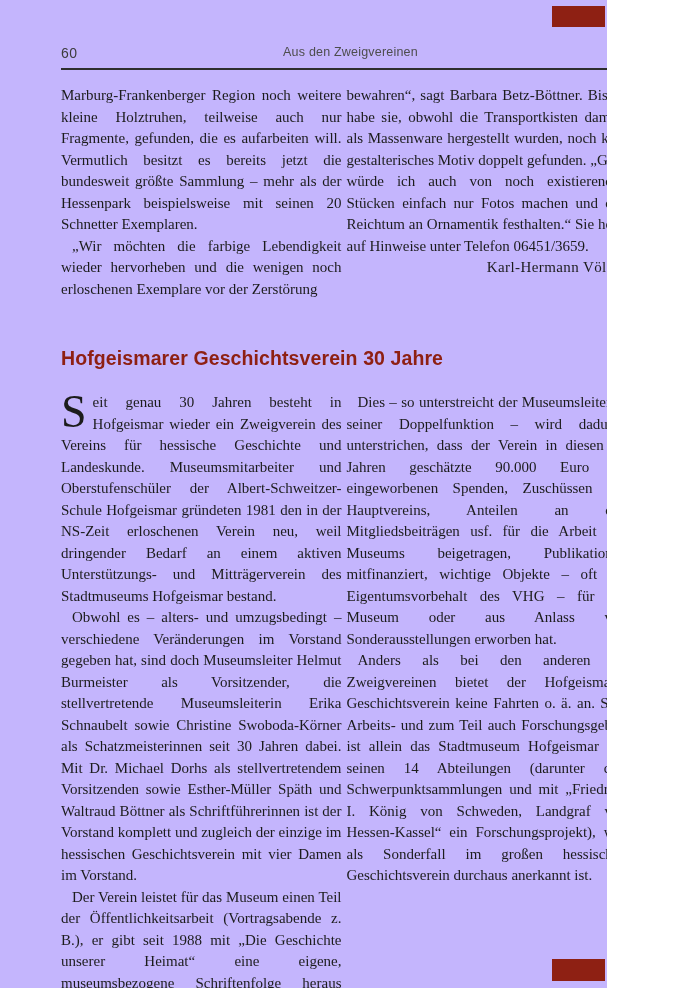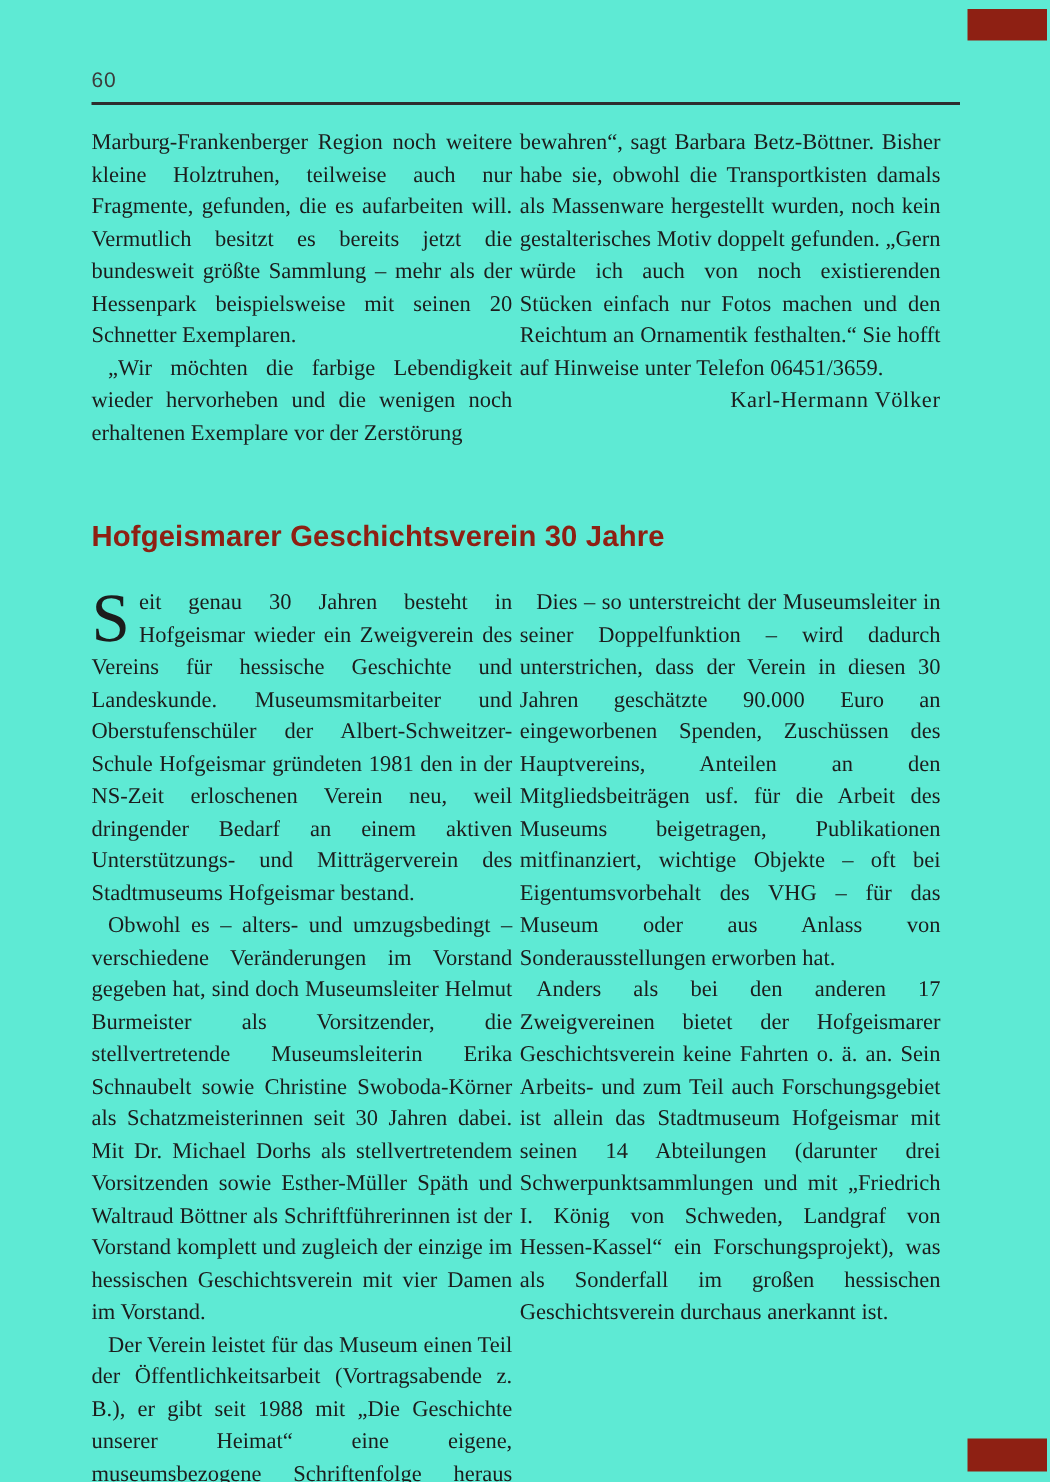--- a/index.html
+++ b/index.html
@@ -1,20 +1,20 @@
 <!DOCTYPE html>
 <html lang="de"><head>
 <meta charset="utf-8">
 <style>
   html, body { margin: 0; padding: 0; background: #ffffff; }
   .page {
     position: relative;
-    width: 700px;
+    width: 607px;
     height: 988px;
-    background: #5eead4;
+    background: #c4b5fd;
     overflow: hidden;
     font-family: "Liberation Serif", serif;
   }
   .corner-mark {
     position: absolute;
     right: 2px;
     width: 53px;
     height: 21px;
   }
   .corner-mark.top { top: 6px; }
@@ -103,27 +103,28 @@
 
 <div class="page">
 
   <div class="corner-mark top" style="background: rgb(142, 32, 19);"></div>
   <div class="corner-mark bottom" style="background: rgb(142, 32, 19);"></div>
 
   <div class="content">
 
     <header class="page-header">
       <span class="page-number">60</span>
+      <span class="running-head">Aus den Zweigvereinen</span>
     </header>
     <div class="header-rule"></div>
 
     <section class="columns section1">
       <div class="col">
         <p class="body-p">Marburg-Frankenberger Region noch weitere kleine Holztruhen, teilweise auch nur Fragmente, gefunden, die es aufarbeiten will. Vermutlich besitzt es bereits jetzt die bundesweit größte Sammlung – mehr als der Hessenpark beispielsweise mit seinen 20 Schnetter Exemplaren.</p>
-        <p class="body-p indent">„Wir möchten die farbige Lebendigkeit wieder hervorheben und die wenigen noch erhaltenen Exemplare vor der Zerstörung</p>
+        <p class="body-p indent">„Wir möchten die farbige Lebendigkeit wieder hervorheben und die wenigen noch erloschenen Exemplare vor der Zerstörung</p>
       </div>
       <div class="col">
         <p class="body-p">bewahren“, sagt Barbara Betz-Böttner. Bisher habe sie, obwohl die Transportkisten damals als Massenware hergestellt wurden, noch kein gestalterisches Motiv doppelt gefunden. „Gern würde ich auch von noch existierenden Stücken einfach nur Fotos machen und den Reichtum an Ornamentik festhalten.“ Sie hofft auf Hinweise unter Telefon 06451/3659.</p>
         <p class="author">Karl-Hermann Völker</p>
       </div>
     </section>
 
     <h1 class="article-heading" style="color: rgb(142, 32, 19);">Hofgeismarer Geschichtsverein 30 Jahre</h1>
 
     <section class="columns section2">

